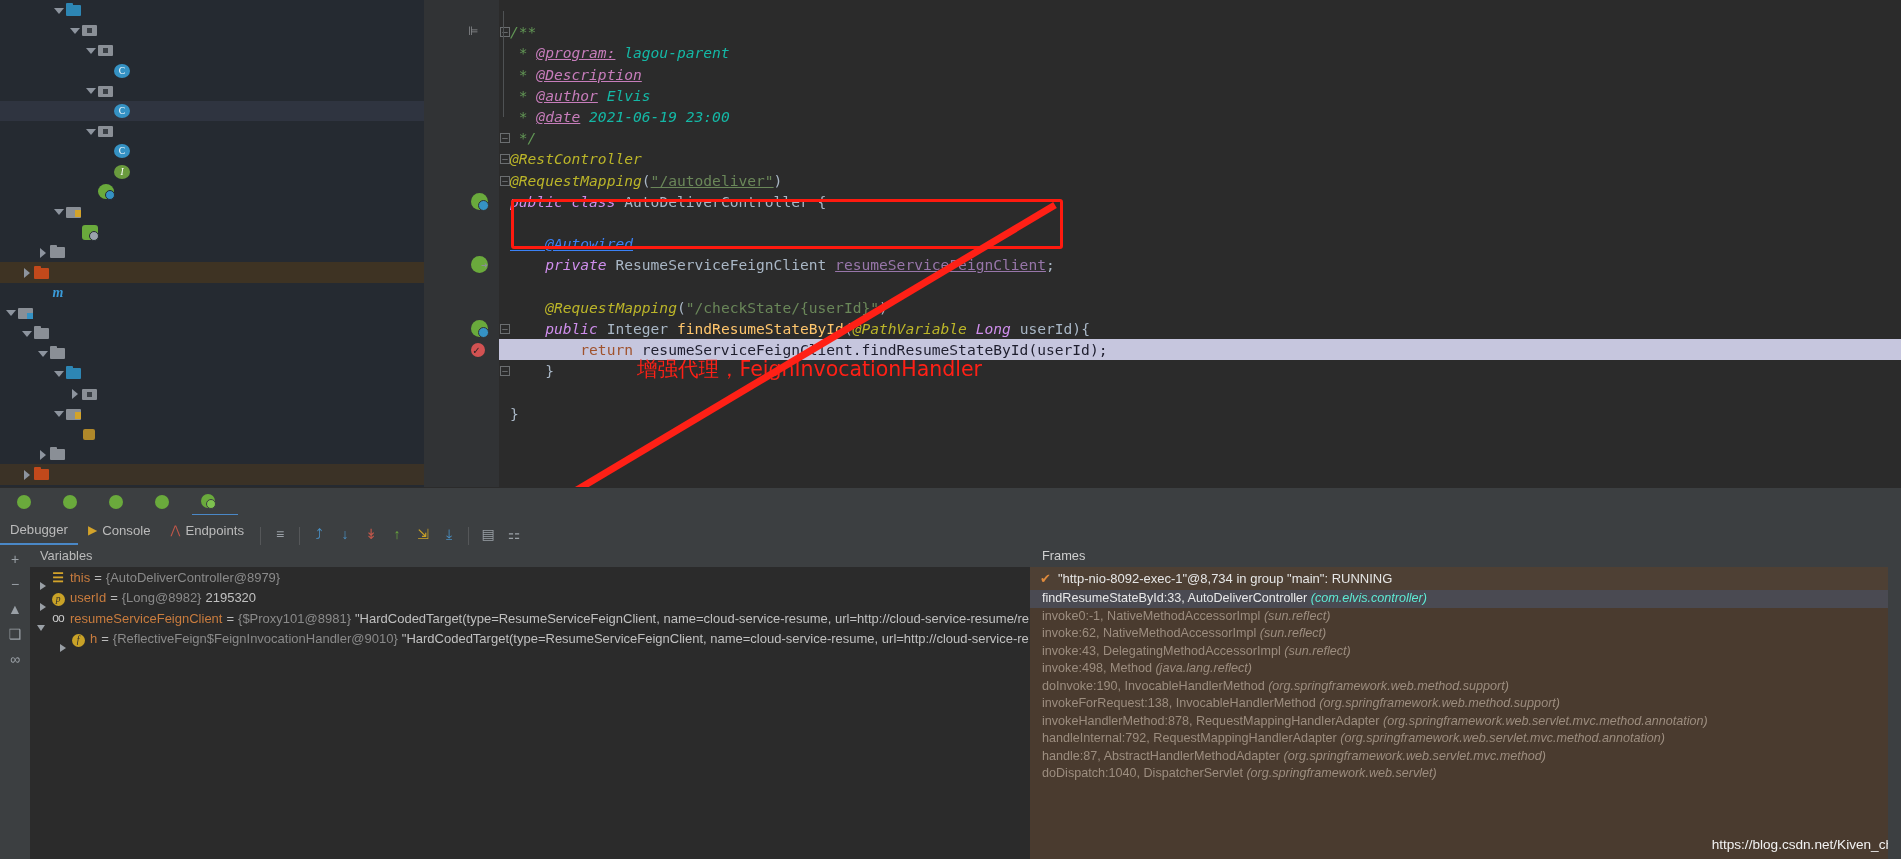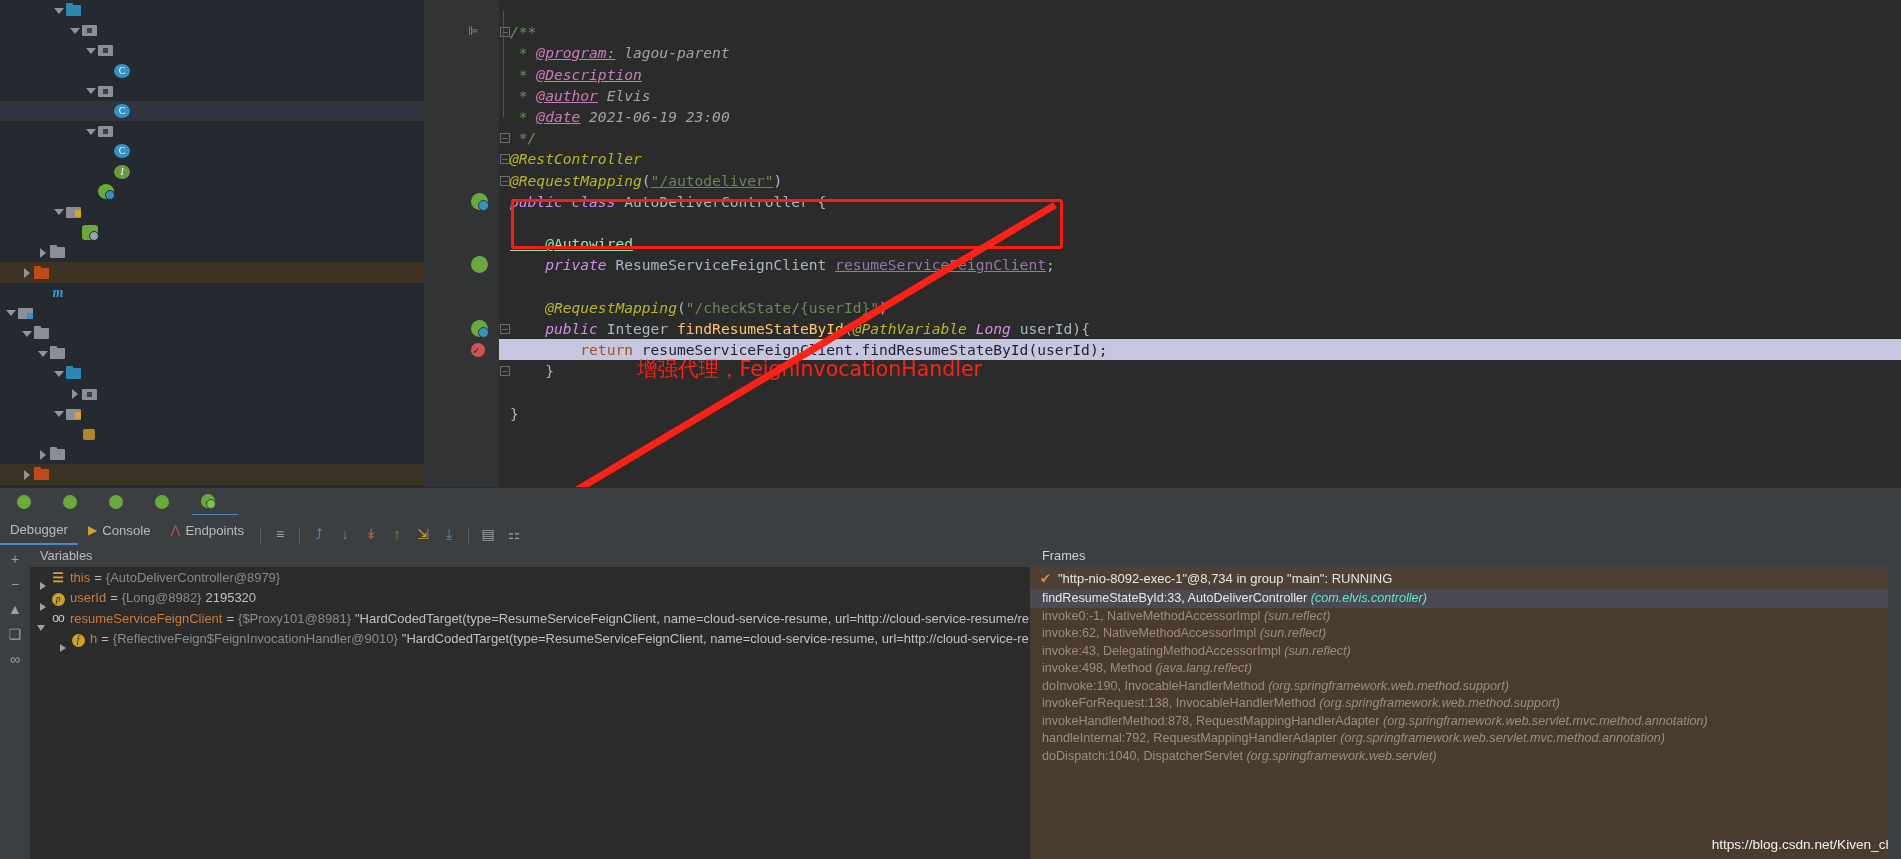--- a/index.html
+++ b/index.html
@@ -140,24 +140,24 @@
     position: absolute; left: 75px; right: 0; top: 0; height: 21.2px;
     background: #cfcfe8; opacity: .95;
   }
   .foldbar {
     position: absolute; left: 75px; top: 0; width: 11px; height: 487px;
   }
   
   .kw { color: #cc7832; }
   .kw2 { color: #cf8eec; font-style: italic; }
   .ann { color: #bbb529; font-style: italic; }
-  .ann-u { color: #86efac; text-decoration: underline; }
+  .ann-u { color: #3b82f6; font-style: italic; text-decoration: underline; }
   .doc { color: #629755; font-style: italic; }
   .doctag { color: #c77dbb; font-style: italic; text-decoration: underline; }
-  .docval { color: #a3a3a3; font-style: italic; }
+  .docval { color: #14b8a6; font-style: italic; }
   .str { color: #6a8759; }
   .str-u { color: #6a8759; text-decoration: underline; text-decoration-color: #6a8759; }
   .fld { color: #9876aa; text-decoration: underline; text-decoration-color: #9876aa; }
   .mth { color: #ffc66d; }
   .pln { color: #a9b7c6; }
   .blue { color: #6897bb; }
   .hint { color: #7a8a99; font-style: italic; }
   .exec-text { color: #2b2b2b; }
   .exec-text .kw { color: #a0522d; }
   .exec-text .pln { color: #1e1e2e; }
@@ -681,19 +681,20 @@
       <div id="frows">
           <div class="frow sel"><span>findResumeStateById:33, AutoDeliverController</span> <span class="pkg">(com.elvis.controller)</span></div>
           <div class="frow"><span>invoke0:-1, NativeMethodAccessorImpl</span> <span class="pkg">(sun.reflect)</span></div>
           <div class="frow"><span>invoke:62, NativeMethodAccessorImpl</span> <span class="pkg">(sun.reflect)</span></div>
           <div class="frow"><span>invoke:43, DelegatingMethodAccessorImpl</span> <span class="pkg">(sun.reflect)</span></div>
           <div class="frow"><span>invoke:498, Method</span> <span class="pkg">(java.lang.reflect)</span></div>
           <div class="frow"><span>doInvoke:190, InvocableHandlerMethod</span> <span class="pkg">(org.springframework.web.method.support)</span></div>
           <div class="frow"><span>invokeForRequest:138, InvocableHandlerMethod</span> <span class="pkg">(org.springframework.web.method.support)</span></div>
           <div class="frow"><span>invokeHandlerMethod:878, RequestMappingHandlerAdapter</span> <span class="pkg">(org.springframework.web.servlet.mvc.method.annotation)</span></div>
           <div class="frow"><span>handleInternal:792, RequestMappingHandlerAdapter</span> <span class="pkg">(org.springframework.web.servlet.mvc.method.annotation)</span></div>
+          <div class="frow"><span>handle:87, AbstractHandlerMethodAdapter</span> <span class="pkg">(org.springframework.web.servlet.mvc.method)</span></div>
           <div class="frow"><span>doDispatch:1040, DispatcherServlet</span> <span class="pkg">(org.springframework.web.servlet)</span></div>
         </div>
       <div class="watermark">https://blog.csdn.net/Kiven_ch</div>
       <div class="scroll-right"></div>
     </div>
   </div>
 </div>
 
 </body></html>

